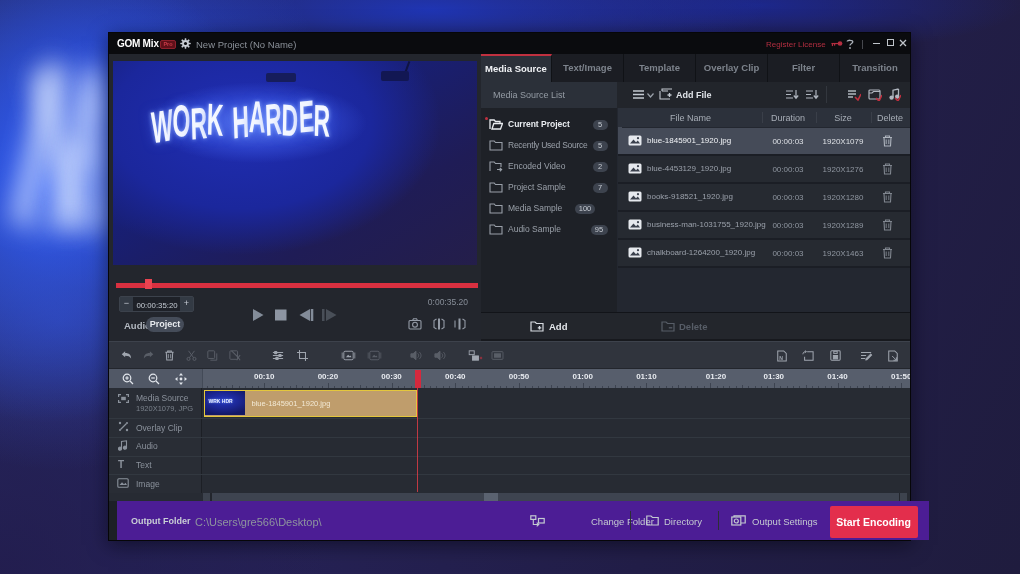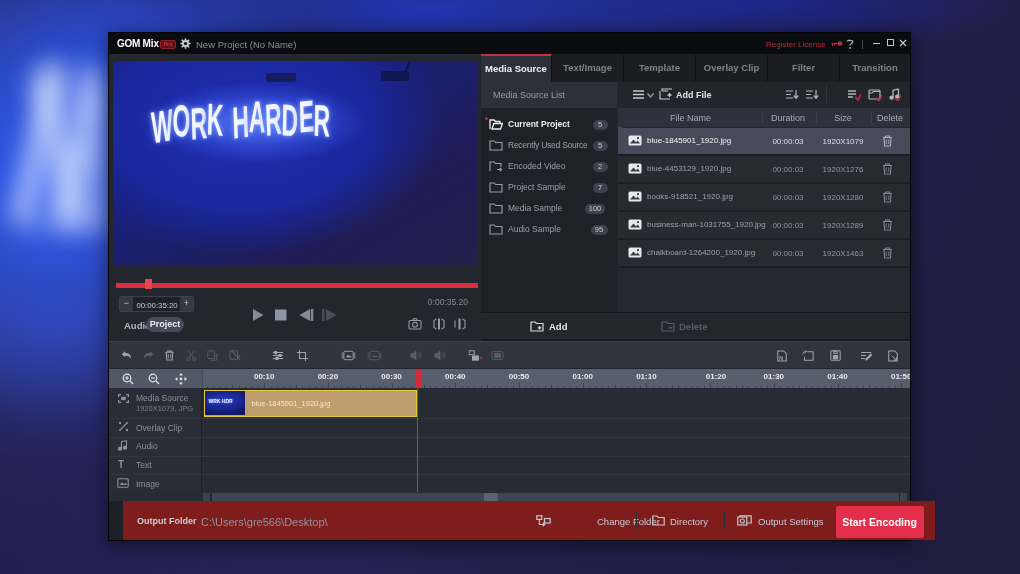--- a/index.html
+++ b/index.html
@@ -50,21 +50,21 @@
   .hsep { position:absolute; top:4px; width:1px; height:11px; background:#3a3f49; }
   #tltoolbar { position:absolute; left:0; top:308px; width:801px; height:27px; background:#30343d; border-top:1px solid #3d424c; }
   #tlruler { position:absolute; left:0; top:335px; width:801px; height:20px; background:#575e6c; border-top:1px solid #23262d; overflow:hidden; }
   #tlruler .zone { position:absolute; left:0; top:0; width:93px; height:20px; background:#515866; }
   .rlab { position:absolute; top:3px; width:40px; margin-left:-20px; text-align:center;
           font-size:8px; font-weight:bold; color:#e8ebf0; }
   #tltracks { position:absolute; left:0; top:355px; width:801px; height:113px; background:#272b33; }
   #labelcol { position:absolute; left:0; top:0; width:93px; height:104.5px; background:#292d35; border-right:1px solid #1c1f25; }
   .trlab { position:absolute; left:27px; font-size:8.5px; color:#8b929c; }
   .trline { position:absolute; left:0; width:801px; height:1px; background:#323840; }
-  #bottombar { position:absolute; left:14px; top:468px; width:812px; height:39px; background:#7f1d1d; }
+  #bottombar { position:absolute; left:8px; top:468px; width:812px; height:39px; background:#4c1d95; }
   .bsep { position:absolute; top:10px; width:1px; height:19px; background:#2c2f35; }
   .btext { position:absolute; top:15px; font-size:9.5px; color:#c4cad1; }
   svg { display:block; }
 </style>
 </head>
 <body>
 <div id="bg"></div>
 <div class="wblob" style="left:30px;top:62px;width:18px;height:165px;transform:rotate(13deg);"></div>
 <div class="wblob" style="left:50px;top:70px;width:17px;height:155px;transform:rotate(-13deg);"></div>
 <div class="wblob" style="left:70px;top:66px;width:17px;height:160px;transform:rotate(11deg);"></div>
@@ -238,21 +238,21 @@
             <path d="M1 10 V1 H5.2 L6.5 2.5 H13 V10 Z"></path>
           </svg>
           <div class="flabel" style="color:#9aa0a9;font-weight:normal;">Project Sample</div>
           <div class="fbadge" style="left:111.5px;width:15px;">7</div>
         </div>
         <div class="fitem" style="top:143.5px;">
           <svg class="ficon" width="14" height="11" viewBox="0 0 14 11" fill="none" stroke="#9aa0a9" stroke-width="1.1">
             <path d="M1 10 V1 H5.2 L6.5 2.5 H13 V10 Z"></path>
           </svg>
           <div class="flabel" style="color:#9aa0a9;font-weight:normal;">Media Sample</div>
-          <div class="fbadge" style="left:104px;width:20px;">100</div>
+          <div class="fbadge" style="left:94px;width:20px;">100</div>
         </div>
         <div class="fitem" style="top:164.5px;">
           <svg class="ficon" width="14" height="11" viewBox="0 0 14 11" fill="none" stroke="#9aa0a9" stroke-width="1.1">
             <path d="M1 10 V1 H5.2 L6.5 2.5 H13 V10 Z"></path>
           </svg>
           <div class="flabel" style="color:#9aa0a9;font-weight:normal;">Audio Sample</div>
           <div class="fbadge" style="left:109.5px;width:17px;">95</div>
         </div>
       </div>
     <div class="abs" style="left:136.5px;top:70px;width:4px;height:50px;background:#454b57;border-radius:2px;"></div>

